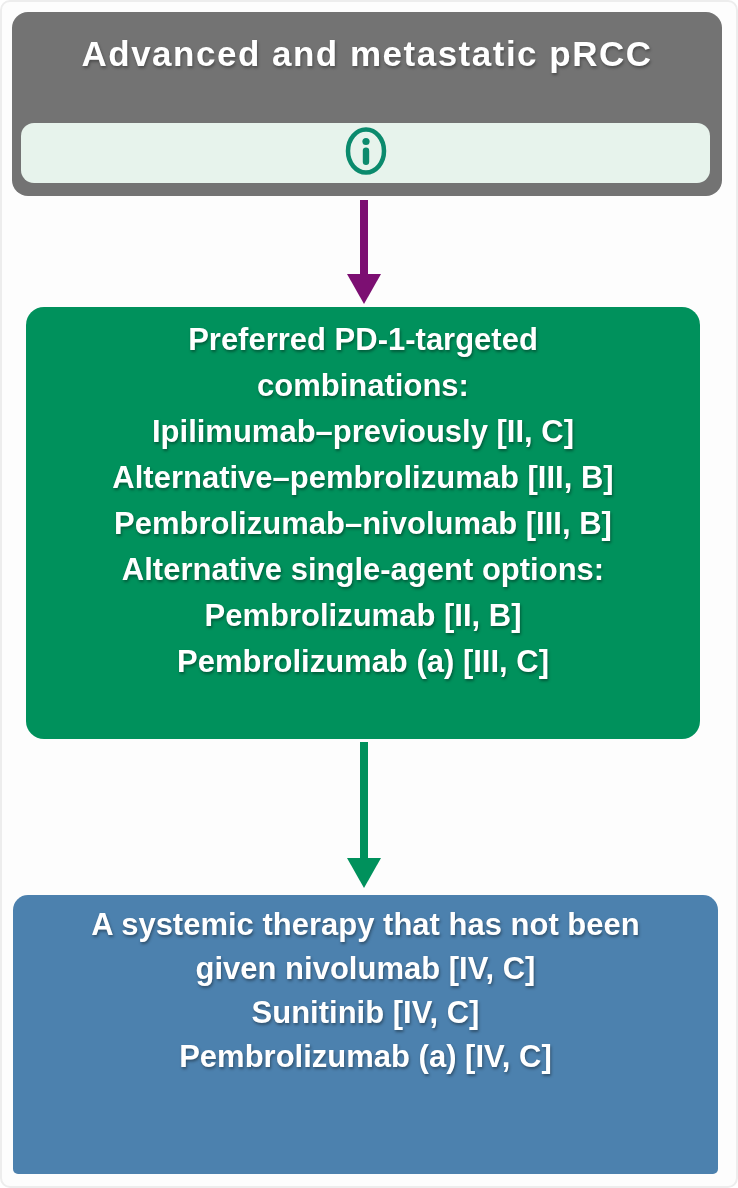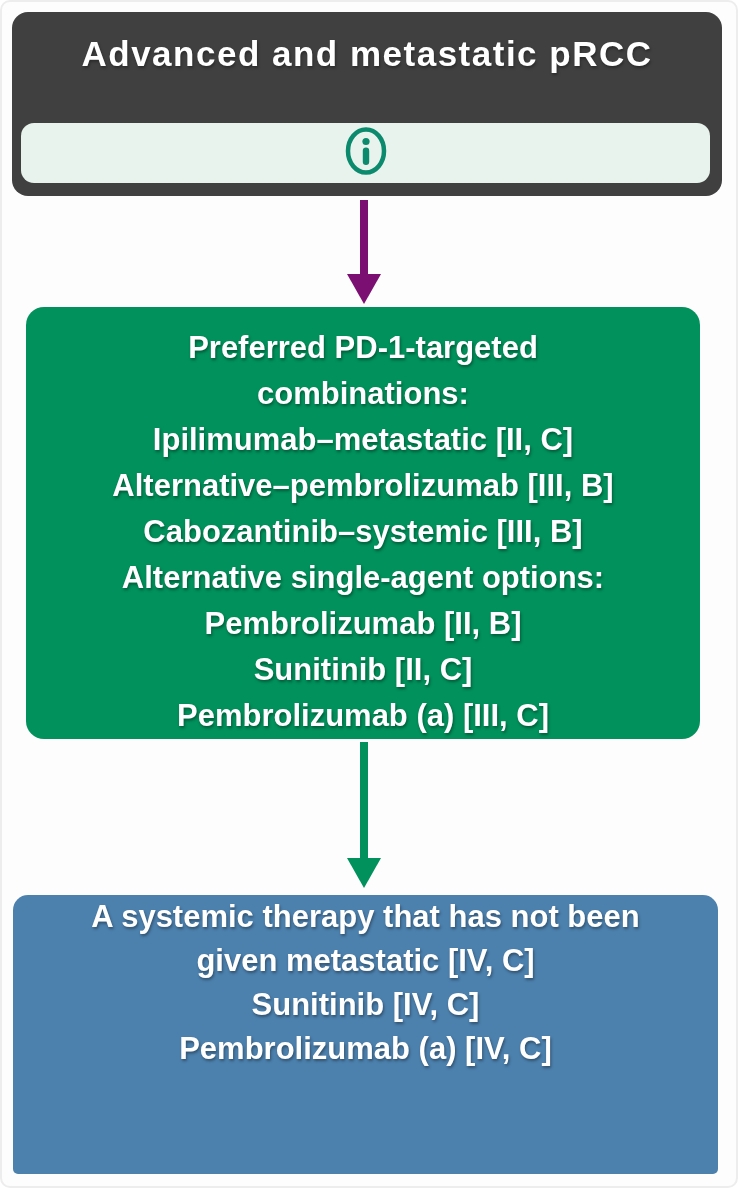--- a/index.html
+++ b/index.html
@@ -24,21 +24,21 @@
     font-weight: bold;
     text-align: center;
   }
   .box .line {
     white-space: nowrap;
     text-shadow: 1px 2px 3px rgba(0,0,0,0.38);
   }
   
   .top-box {
     left: 10px; top: 10px; width: 710px; height: 184px;
-    background: #404040;
+    background: #737373;
     border-radius: 16px;
   }
   .top-box .title {
     margin-top: 22px;
     font-size: 35px;
     letter-spacing: 1.5px;
     line-height: 40px;
     white-space: nowrap;
     text-shadow: 1px 2px 3px rgba(0,0,0,0.35);
   }
@@ -67,30 +67,30 @@
   .arrow1 .stem { height: 74px; background: #7C0F72; }
   .arrow1 .head { border-top: 30px solid #7C0F72; }
   .arrow2 { top: 740px; }
   .arrow2 .stem { height: 116px; background: #00915C; }
   .arrow2 .head { border-top: 30px solid #00915C; }
   
   .middle-box {
     left: 24px; top: 305px; width: 674px; height: 432px;
     background: #00915C;
     border-radius: 18px;
-    padding-top: 18px;
+    padding-top: 10px;
     font-size: 31px;
   }
   .middle-box .line { line-height: 46px; }
   
   .bottom-box {
     left: 11px; top: 893px; width: 705px; height: 279px;
     background: #4C81AE;
     border-radius: 15px 15px 5px 5px;
-    padding-top: 0;
+    padding-top: 8px;
     font-size: 31px;
   }
   .bottom-box .line { line-height: 44px; }
 </style>
 </head>
 <body>
 
 <div class="canvas">
 
   <div class="box top-box">
@@ -107,34 +107,33 @@
   </div>
 
   <div class="arrow arrow1">
     <div class="stem"></div>
     <div class="head"></div>
   </div>
 
   <div class="box middle-box">
     <div class="line">Preferred PD-1-targeted</div>
     <div class="line">combinations:</div>
-    <div class="line">Ipilimumab–metastatic [II, C]</div>
+    <div class="line">Ipilimumab–previously [II, C]</div>
     <div class="line">Alternative–pembrolizumab [III, B]</div>
-    <div class="line">Cabozantinib–systemic [III, B]</div>
+    <div class="line">Pembrolizumab–nivolumab [III, B]</div>
     <div class="line">Alternative single-agent options:</div>
     <div class="line">Pembrolizumab [II, B]</div>
-    <div class="line">Sunitinib [II, C]</div>
     <div class="line">Pembrolizumab (a) [III, C]</div>
   </div>
 
   <div class="arrow arrow2">
     <div class="stem"></div>
     <div class="head"></div>
   </div>
 
   <div class="box bottom-box">
     <div class="line">A systemic therapy that has not been</div>
-    <div class="line">given metastatic [IV, C]</div>
+    <div class="line">given nivolumab [IV, C]</div>
     <div class="line">Sunitinib [IV, C]</div>
     <div class="line">Pembrolizumab (a) [IV, C]</div>
   </div>
 
 </div>
 
 </body></html>

